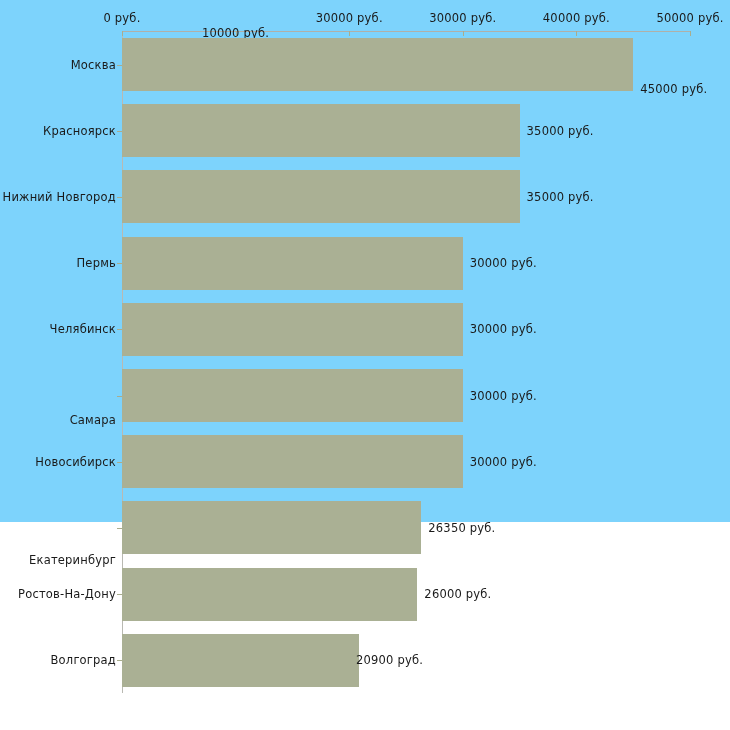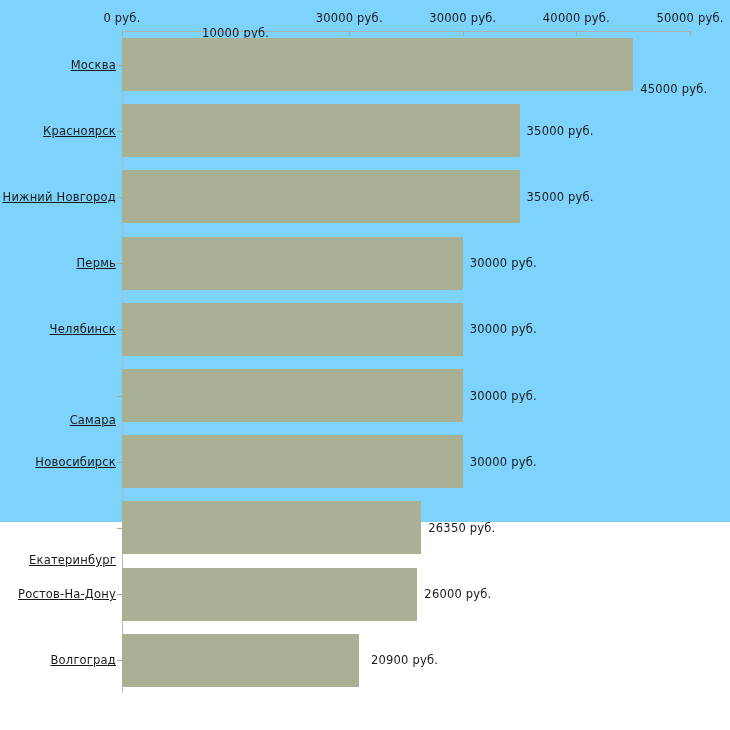--- a/index.html
+++ b/index.html
@@ -64,21 +64,20 @@
   }
   .cat-label {
     position: absolute;
     right: 614px; 
     font-size: 11.5px;
     color: #1a1a1a;
     white-space: nowrap;
     transform: translateY(-50%);
     text-align: right;
     letter-spacing: 0.2px;
-    text-decoration: underline;
   }
 
   
   .bar {
     position: absolute;
     background: #aab094;
   }
   .bar-value {
     position: absolute;
     font-size: 11.5px;
@@ -148,16 +147,16 @@
       <div class="bar-value" style="left: 469.8px; top: 329.3px;">30000 руб.</div>
       <div class="bar" title="Самара: 30000 руб." style="left: 122px; top: 369px; width: 340.8px; height: 53px; background: rgb(170, 176, 148);"></div>
       <div class="bar-value" style="left: 469.8px; top: 395.5px;">30000 руб.</div>
       <div class="bar" title="Новосибирск: 30000 руб." style="left: 122px; top: 435.2px; width: 340.8px; height: 53px; background: rgb(170, 176, 148);"></div>
       <div class="bar-value" style="left: 469.8px; top: 461.7px;">30000 руб.</div>
       <div class="bar" title="Екатеринбург: 26350 руб." style="left: 122px; top: 501.4px; width: 299.336px; height: 53px; background: rgb(170, 176, 148);"></div>
       <div class="bar-value" style="left: 428.336px; top: 527.9px;">26350 руб.</div>
       <div class="bar" title="Ростов-На-Дону: 26000 руб." style="left: 122px; top: 567.6px; width: 295.36px; height: 53px; background: rgb(170, 176, 148);"></div>
       <div class="bar-value" style="left: 424.36px; top: 594.1px;">26000 руб.</div>
       <div class="bar" title="Волгоград: 20900 руб." style="left: 122px; top: 633.8px; width: 237.424px; height: 53px; background: rgb(170, 176, 148);"></div>
-      <div class="bar-value" style="left: 371px; top: 660.3px;">20900 руб.</div>
+      <div class="bar-value" style="left: 356px; top: 660.3px;">20900 руб.</div>
     </div>
 
 </div>
 
 </body></html>

